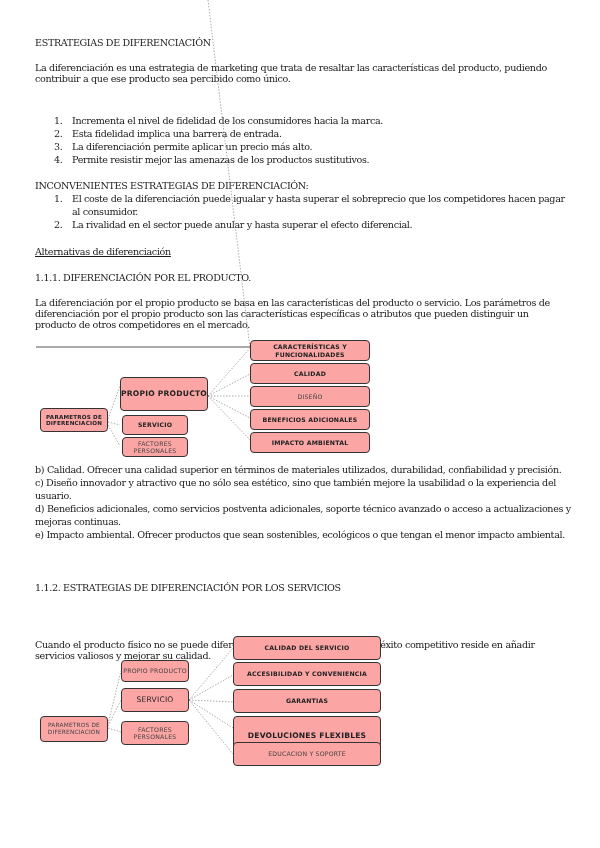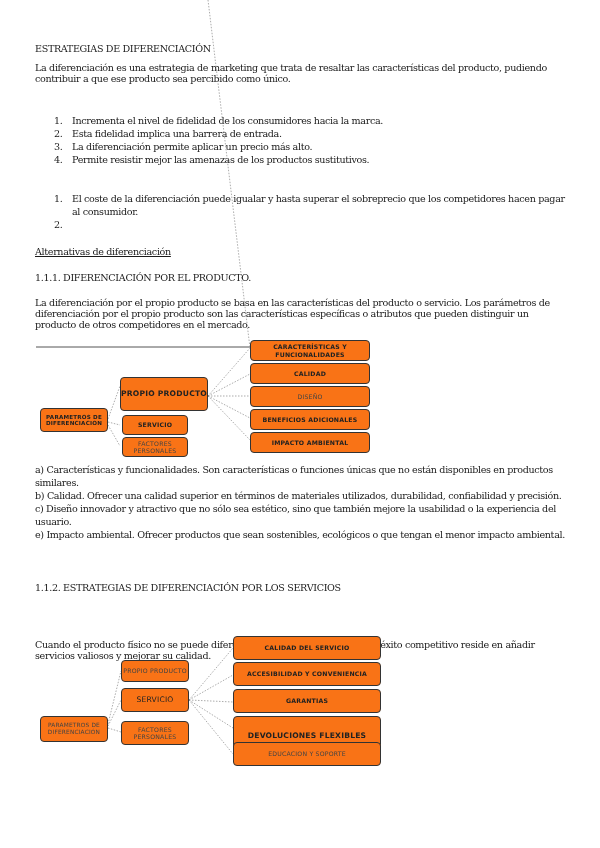--- a/index.html
+++ b/index.html
@@ -5,47 +5,48 @@
   html, body { margin: 0; padding: 0; background: #ffffff; }
   body { width: 600px; height: 848px; position: relative; overflow: hidden;
          font-family: "DejaVu Serif", "Liberation Serif", serif; color: #1a1a1a; }
   .page { position: absolute; left: 0; top: 0; width: 600px; height: 848px; }
   .t { position: absolute; left: 35px; font-size: 9.6px; line-height: 13px; white-space: nowrap; letter-spacing: -0.35px; }
   .para { position: absolute; left: 35px; width: 535px; font-size: 9.6px; line-height: 11px; letter-spacing: -0.35px; }
   .list { position: absolute; left: 35px; width: 540px; font-size: 9.6px; line-height: 13px; letter-spacing: -0.35px; }
   .li { position: relative; padding-left: 37px; }
   .li .num { position: absolute; left: 19px; }
   .u { text-decoration: underline; }
-  .box { position: absolute; border: 1px solid #333; border-radius: 4px; background: #f97316;
+  .box { position: absolute; border: 1px solid #333; border-radius: 4px; background: #fca5a5;
          font-family: "DejaVu Sans", "Liberation Sans", sans-serif; font-size: 6.2px; font-weight: bold;
          display: flex; align-items: center; justify-content: center; text-align: center; line-height: 7.2px;
          color: #222; letter-spacing: 0.2px; box-sizing: border-box; }
   .box.big { font-size: 7.6px; line-height: 8.4px; }
   .box.light { font-weight: normal; color: #444; }
   svg.lines { position: absolute; left: 0; top: 0; }
 </style>
 </head>
 <body>
 
 <div class="page">
 
-  <div class="t" style="top:42px;">ESTRATEGIAS DE DIFERENCIACIÓN</div>
+  <div class="t" style="top:36px;">ESTRATEGIAS DE DIFERENCIACIÓN</div>
 
   <div class="para" style="top:62px;">La diferenciación es una estrategia de marketing que trata de resaltar las características del producto, pudiendo contribuir a que ese producto sea percibido como único.</div>
 
   <div class="list" style="top:114px;">
     <div class="li"><span class="num">1.</span><span>Incrementa el nivel de fidelidad de los consumidores hacia la marca.</span></div>
     <div class="li"><span class="num">2.</span><span>Esta fidelidad implica una barrera de entrada.</span></div>
     <div class="li"><span class="num">3.</span><span>La diferenciación permite aplicar un precio más alto.</span></div>
     <div class="li"><span class="num">4.</span><span>Permite resistir mejor las amenazas de los productos sustitutivos.</span></div>
   </div>
 
+  <div class="t" style="top:179px;">INCONVENIENTES ESTRATEGIAS DE DIFERENCIACIÓN:</div>
   <div class="list" style="top:192px;">
     <div class="li" style="padding-right:10px;"><span class="num">1.</span><span>El coste de la diferenciación puede igualar y hasta superar el sobreprecio que los competidores hacen pagar al consumidor.</span></div>
-    <div class="li"><span class="num">2.</span></div>
+    <div class="li"><span class="num">2.</span><span>La rivalidad en el sector puede anular y hasta superar el efecto diferencial.</span></div>
   </div>
 
   <div class="t u" style="top:245px;">Alternativas de diferenciación</div>
 
   <div class="t" style="top:271px;">1.1.1. DIFERENCIACIÓN POR EL PRODUCTO.</div>
 
   <div class="para" style="top:297px;">La diferenciación por el propio producto se basa en las características del producto o servicio. Los parámetros de diferenciación por el propio producto son las características específicas o atributos que pueden distinguir un producto de otros competidores en el mercado.</div>
 
   <div>
     <svg class="lines" width="600" height="848">
@@ -67,23 +68,23 @@
     <div class="box" style="left:122px; top:415px; width:66px; height:20px;">SERVICIO</div>
     <div class="box light" style="left:122px; top:437px; width:66px; height:20px;">FACTORES PERSONALES</div>
     <div class="box" style="left:250px; top:340px; width:120px; height:21px;">CARACTERÍSTICAS Y FUNCIONALIDADES</div>
     <div class="box" style="left:250px; top:363px; width:120px; height:21px;">CALIDAD</div>
     <div class="box light" style="left:250px; top:386px; width:120px; height:21px;">DISEÑO</div>
     <div class="box" style="left:250px; top:409px; width:120px; height:21px;">BENEFICIOS ADICIONALES</div>
     <div class="box" style="left:250px; top:432px; width:120px; height:21px;">IMPACTO AMBIENTAL</div>
   </div>
 
   <div class="list" style="top:463px; width:540px;">
-    <div>a) Características y funcionalidades. Son características o funciones únicas que no están disponibles en productos similares.</div>
     <div>b) Calidad. Ofrecer una calidad superior en términos de materiales utilizados, durabilidad, confiabilidad y precisión.</div>
     <div>c) Diseño innovador y atractivo que no sólo sea estético, sino que también mejore la usabilidad o la experiencia del usuario.</div>
+    <div>d) Beneficios adicionales, como servicios postventa adicionales, soporte técnico avanzado o acceso a actualizaciones y mejoras continuas.</div>
     <div>e) Impacto ambiental. Ofrecer productos que sean sostenibles, ecológicos o que tengan el menor impacto ambiental.</div>
   </div>
 
   <div class="t" style="top:581px;">1.1.2. ESTRATEGIAS DE DIFERENCIACIÓN POR LOS SERVICIOS</div>
 
   <div class="para" style="top:607px;margin-top:32px;">Cuando el producto físico no se puede diferenciar con facilidad, la clave del éxito competitivo reside en añadir servicios valiosos y mejorar su calidad.</div>
 
   <div>
     <svg class="lines" width="600" height="848">
       <g stroke="#888" stroke-width="0.7" stroke-dasharray="1.5,1.5" fill="none">

